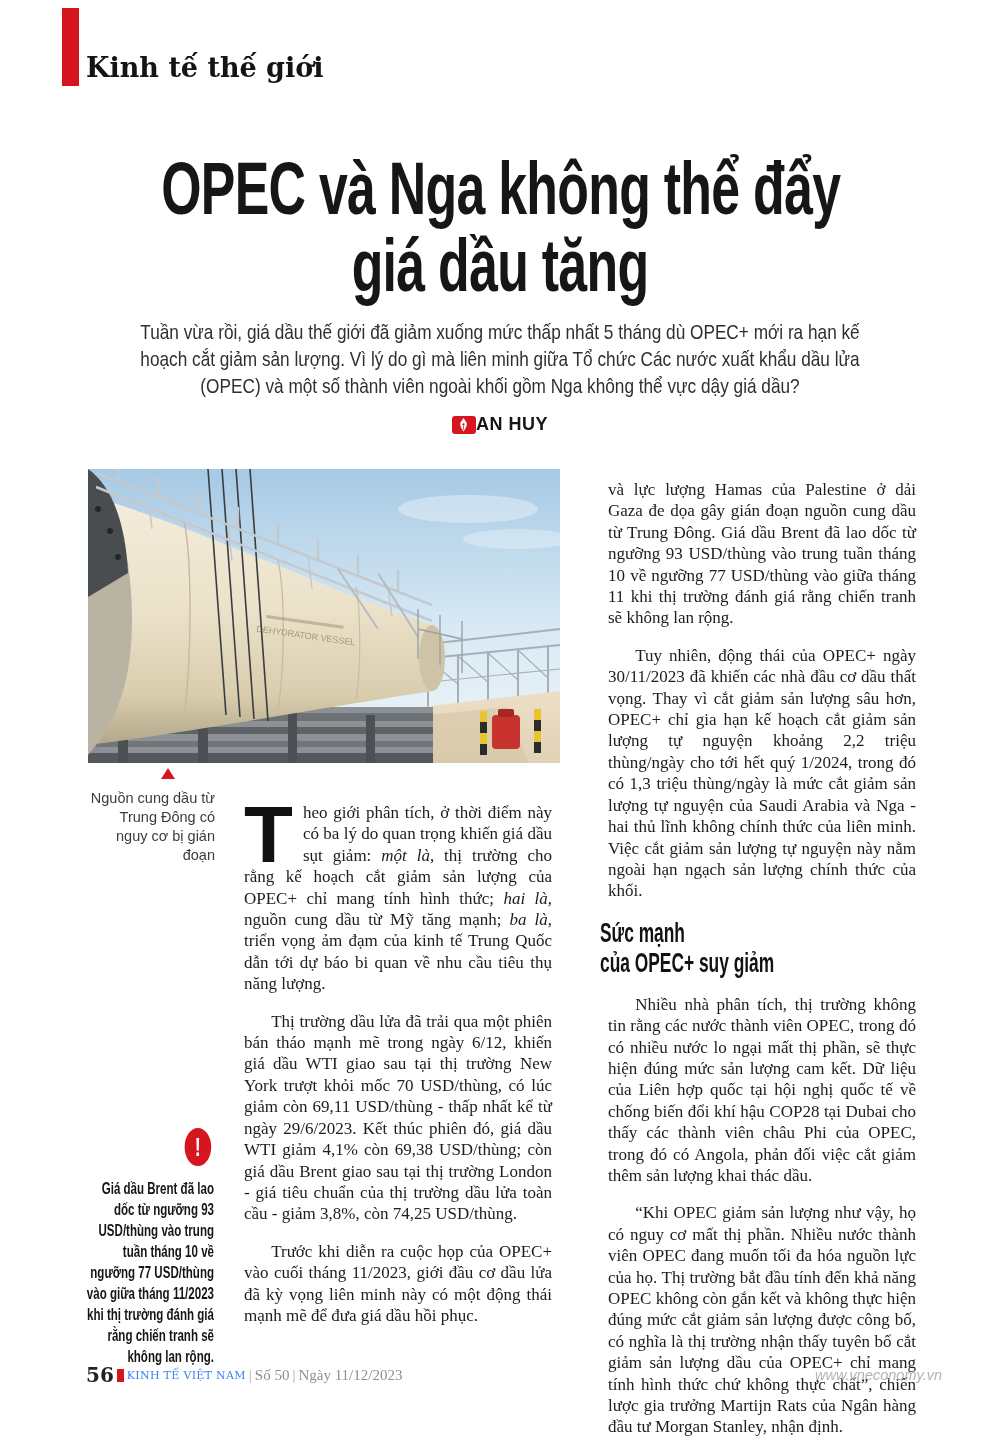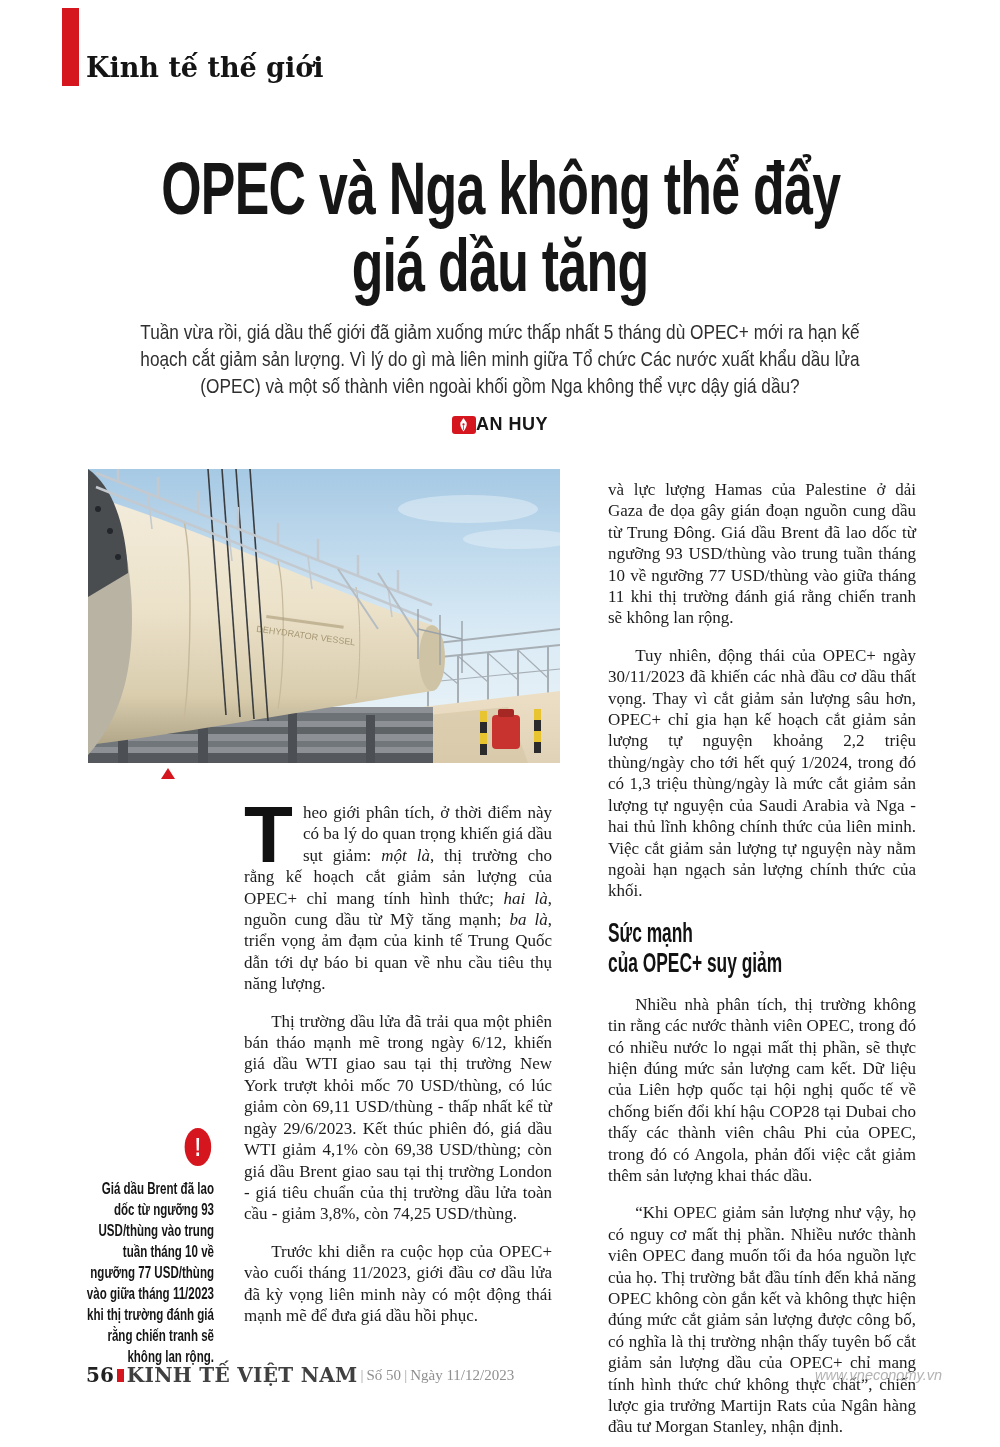--- a/index.html
+++ b/index.html
@@ -82,21 +82,21 @@
     color:#fff;font-size:26px;font-weight:bold;font-family:"Liberation Sans", sans-serif;
   }
 
   
   .footer{
     position:absolute;left:86px;right:58px;top:1363px;display:flex;align-items:center;gap:3px;
     font-family:"Liberation Serif", serif;font-size:15px;color:#8f8f8f;
   }
   .page-num{font-family:"DejaVu Serif", serif;font-weight:bold;font-size:20px;color:#222;}
   .red-sq{width:7px;height:13px;background:var(--red);display:inline-block;}
-  .brand{font-family:"DejaVu Serif", serif;font-weight:bold;font-size:20px;color:#404040;letter-spacing:0.3px;}
+  .brand{font-family:"DejaVu Serif", serif;font-weight:normal;font-size:11px;color:#3b82f6;letter-spacing:0.3px;}
   .sep{color:#aaaaaa;}
   .muted{color:#8f8f8f;}
   .website{margin-left:auto;font-family:"Liberation Sans", sans-serif;font-size:14.5px;color:#b3b3b3;font-style:italic;}
 </style>
 </head>
 <body>
 
 <div class="page">
 
   <div class="red-bar"></div>
@@ -219,39 +219,40 @@
         <rect width="7" height="11" fill="#e8c431"></rect>
           <rect y="11" width="7" height="11" fill="#2b2b2b"></rect>
         <rect y="22" width="7" height="11" fill="#e8c431"></rect>
           <rect y="33" width="7" height="11" fill="#2b2b2b"></rect>
       </g>
     </g>
   </svg>
 
   <div class="photo-caption">
     <span class="caption-triangle"></span>
+    <span>Nguồn cung dầu từ Trung Đông có nguy cơ bị gián đoạn</span>
   </div>
 
   <div class="col col-mid">
     <p class="noindent">
       <span class="dropcap">T</span><span>heo giới phân tích, ở thời điểm này có ba lý do quan trọng khiến giá dầu sụt giảm: </span><i>một là</i><span>, thị trường cho rằng kế hoạch cắt giảm sản lượng của OPEC+ chỉ mang tính hình thức; </span><i>hai là</i><span>, nguồn cung dầu từ Mỹ tăng mạnh; </span><i>ba là</i><span>, triển vọng ảm đạm của kinh tế Trung Quốc dẫn tới dự báo bi quan về nhu cầu tiêu thụ năng lượng.</span>
     </p>
     <p>Thị trường dầu lửa đã trải qua một phiên bán tháo mạnh mẽ trong ngày 6/12, khiến giá dầu WTI giao sau tại thị trường New York trượt khỏi mốc 70 USD/thùng, có lúc giảm còn 69,11 USD/thùng - thấp nhất kể từ ngày 29/6/2023. Kết thúc phiên đó, giá dầu WTI giảm 4,1% còn 69,38 USD/thùng; còn giá dầu Brent giao sau tại thị trường London - giá tiêu chuẩn của thị trường dầu lửa toàn cầu - giảm 3,8%, còn 74,25 USD/thùng.</p>
     <p>Trước khi diễn ra cuộc họp của OPEC+ vào cuối tháng 11/2023, giới đầu cơ dầu lửa đã kỳ vọng liên minh này có một động thái mạnh mẽ để đưa giá dầu hồi phục.</p>
   </div>
 
   <div class="pullquote">
     <span class="alert-icon">!</span>
     <span>Giá dầu Brent đã lao dốc từ ngưỡng 93 USD/thùng vào trung tuần tháng 10 về ngưỡng 77 USD/thùng vào giữa tháng 11/2023 khi thị trường đánh giá rằng chiến tranh sẽ không lan rộng.</span>
   </div>
 
   <div class="col col-right">
     <p class="noindent">và lực lượng Hamas của Palestine ở dải Gaza đe dọa gây gián đoạn nguồn cung dầu từ Trung Đông. Giá dầu Brent đã lao dốc từ ngưỡng 93 USD/thùng vào trung tuần tháng 10 về ngưỡng 77 USD/thùng vào giữa tháng 11 khi thị trường đánh giá rằng chiến tranh sẽ không lan rộng.</p>
     <p>Tuy nhiên, động thái của OPEC+ ngày 30/11/2023 đã khiến các nhà đầu cơ dầu thất vọng. Thay vì cắt giảm sản lượng sâu hơn, OPEC+ chỉ gia hạn kế hoạch cắt giảm sản lượng tự nguyện khoảng 2,2 triệu thùng/ngày cho tới hết quý 1/2024, trong đó có 1,3 triệu thùng/ngày là mức cắt giảm sản lượng tự nguyện của Saudi Arabia và Nga - hai thủ lĩnh không chính thức của liên minh. Việc cắt giảm sản lượng tự nguyện này nằm ngoài hạn ngạch sản lượng chính thức của khối.</p>
-    <h2 class="subhead" style="margin-left:16px;">
+    <h2 class="subhead" style="margin-left:8px;">
       <span>Sức mạnh</span>
       <span>của OPEC+ suy giảm</span>
     </h2>
     <p>Nhiều nhà phân tích, thị trường không tin rằng các nước thành viên OPEC, trong đó có nhiều nước lo ngại mất thị phần, sẽ thực hiện đúng mức sản lượng cam kết. Dữ liệu của Liên hợp quốc tại hội nghị quốc tế về chống biến đổi khí hậu COP28 tại Dubai cho thấy các thành viên châu Phi của OPEC, trong đó có Angola, phản đối việc cắt giảm thêm sản lượng khai thác dầu.</p>
     <p>“Khi OPEC giảm sản lượng như vậy, họ có nguy cơ mất thị phần. Nhiều nước thành viên OPEC đang muốn tối đa hóa nguồn lực của họ. Thị trường bắt đầu tính đến khả năng OPEC không còn gắn kết và không thực hiện đúng mức cắt giảm sản lượng được công bố, có nghĩa là thị trường nhận thấy tuyên bố cắt giảm sản lượng dầu của OPEC+ chỉ mang tính hình thức chứ không thực chất”, chiến lược gia trưởng Martijn Rats của Ngân hàng đầu tư Morgan Stanley, nhận định.</p>
     <p>“Việc gia hạn cắt giảm sản lượng của OPEC+ có vẻ như chỉ là một sự làm màu. Thị tuyên dầu</p>
   </div>
 
   <div class="footer">
     <span class="page-num">56</span>

